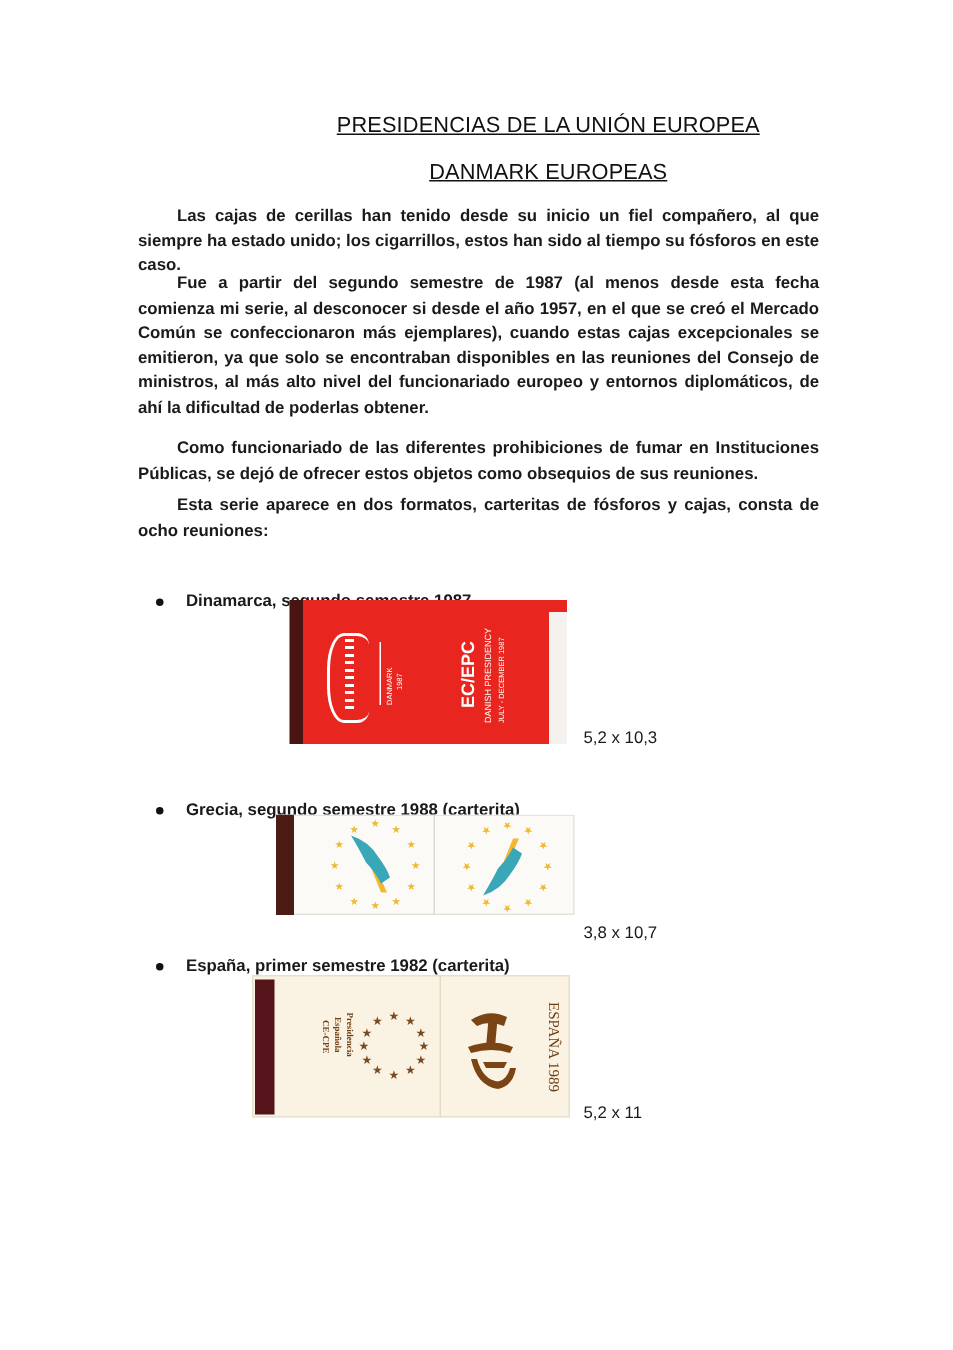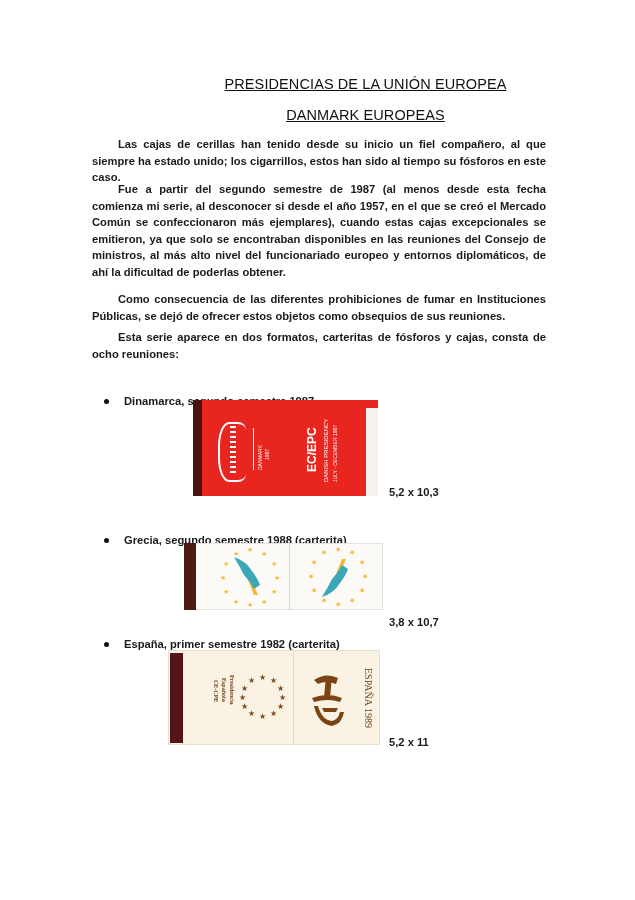--- a/index.html
+++ b/index.html
@@ -27,21 +27,21 @@
   .p4 { top: 329px; }
   .bullet {
     position: absolute; left: 104px; font-size: 11.2px; font-weight: bold;
     display: flex; align-items: center; margin-top: 20px;
   }
   .bullet .dot { width: 5px; height: 5px; background: #111; border-radius: 50%; margin-right: 15px; }
   .b1 { top: 375px; }
   .b2 { top: 514px; }
   .b3 { top: 618px; }
   .dim {
-    position: absolute; font-size: 11.2px; font-weight: bold;
+    position: absolute; font-size: 11.2px; font-weight: normal;
   }
   .d1 { left: 389px; top: 486px; }
   .d2 { left: 389px; top: 600px; margin-top: 16px; }
   .d3 { left: 389px; top: 736px; }
 
   
   .mb-dk {
     position: absolute; left: 193px; top: 400px; width: 185px; height: 96px;
     background: #e8261f; overflow: hidden;
   }
@@ -92,21 +92,21 @@
   }
 </style>
 </head>
 <body>
 
 <div class="title t1">PRESIDENCIAS  DE LA UNIÓN EUROPEA</div>
 <div class="title t2">DANMARK EUROPEAS</div>
 
 <div class="para p1">Las cajas de cerillas han tenido desde su inicio un fiel compañero, al que siempre ha estado unido; los cigarrillos, estos han sido al tiempo su fósforos en este caso.</div>
 <div class="para p2">Fue a partir del segundo semestre de 1987 (al menos desde esta fecha comienza mi serie, al desconocer si desde el año 1957, en el que se creó el Mercado Común se confeccionaron más ejemplares), cuando estas cajas excepcionales se emitieron, ya que solo se encontraban disponibles en las reuniones del Consejo de ministros, al más alto nivel del funcionariado europeo y entornos diplomáticos, de ahí la dificultad de poderlas obtener.</div>
-<div class="para p3">Como consecuencia de las diferentes prohibiciones de fumar en Instituciones Públicas, se dejó de ofrecer estos objetos como obsequios de sus reuniones.</div>
+<div class="para p3">Como funcionariado de las diferentes prohibiciones de fumar en Instituciones Públicas, se dejó de ofrecer estos objetos como obsequios de sus reuniones.</div>
 <div class="para p4">Esta serie aparece en dos formatos, carteritas de fósforos y cajas, consta de ocho reuniones:</div>
 
 <div class="bullet b1">
   <span class="dot"></span>
   <span>Dinamarca, segundo semestre 1987</span>
 </div>
 <div class="mb-dk">
   <div class="strike"></div>
   <div class="logo"></div>
   <div class="logo-teeth"></div>

